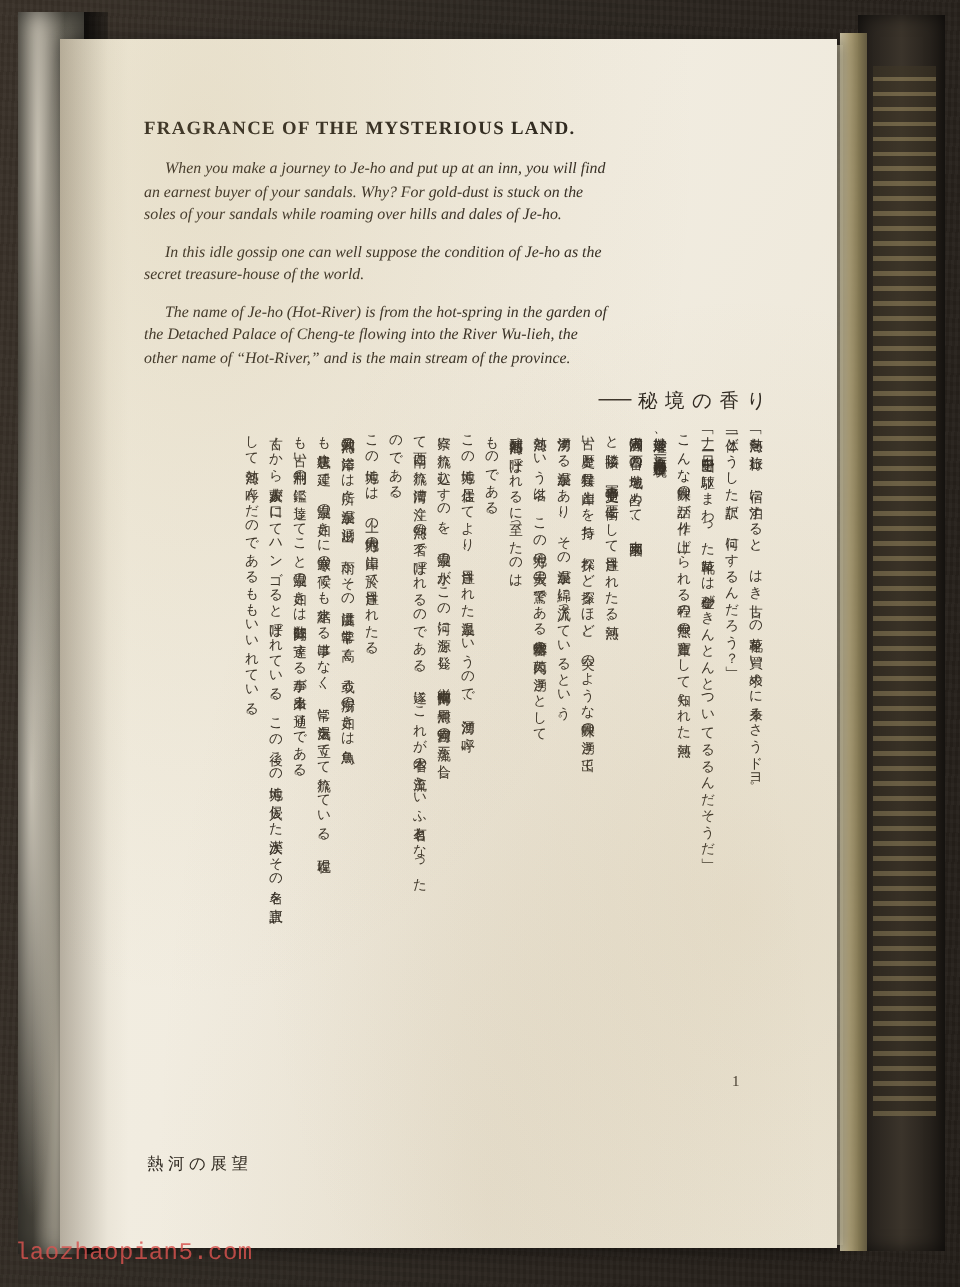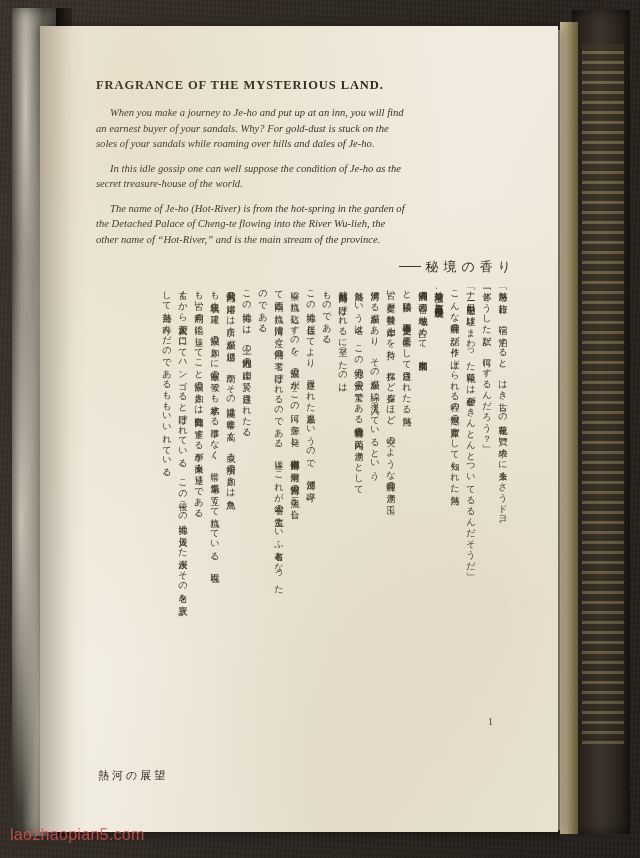--- a/index.html
+++ b/index.html
@@ -190,21 +190,21 @@
     font-family: "DejaVu Sans", sans-serif;
   }
 
   
   .watermark {
     position: absolute;
     left: 10px; top: 826px;
     font-size: 16px;
     color: #d9534f;
     opacity: 0.82;
-    font-family: Liberation Sans, sans-serif;
+    font-family: Liberation Mono, monospace;
     letter-spacing: 0.3px;
   }
 </style>
 </head>
 <body>
 
 <div id="page">
 
   <div class="cover-outer"></div>
   <div class="cover-texture"></div>

